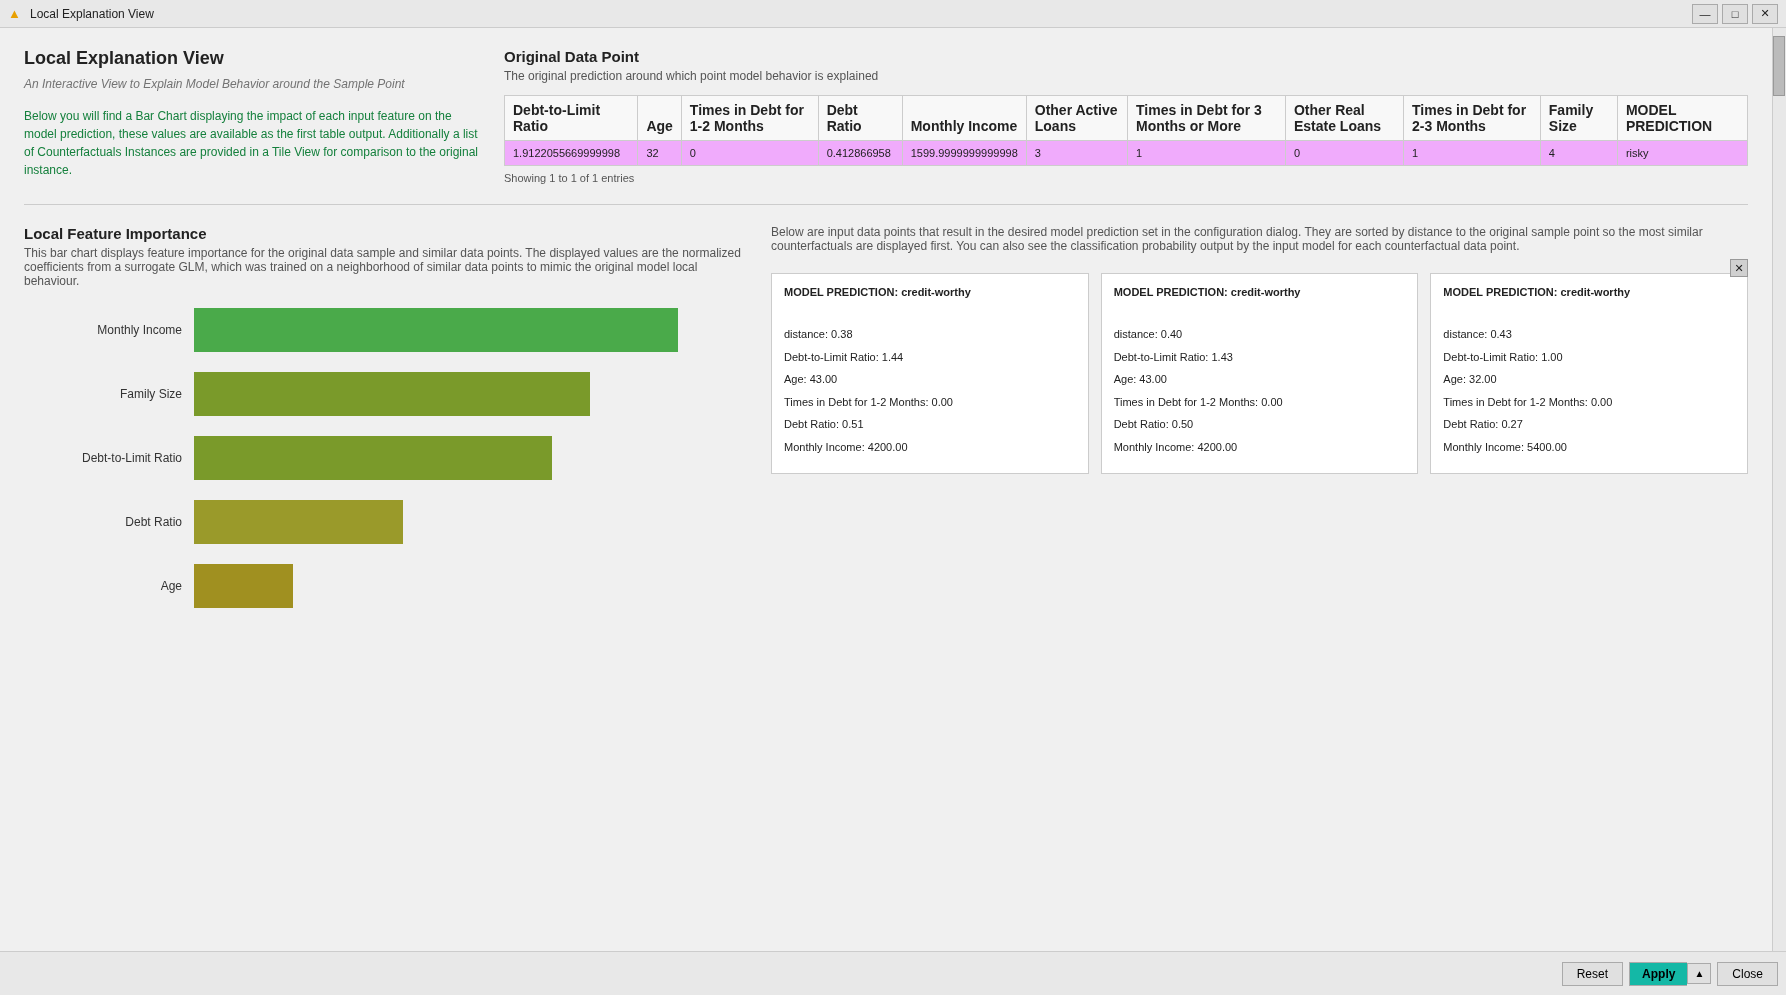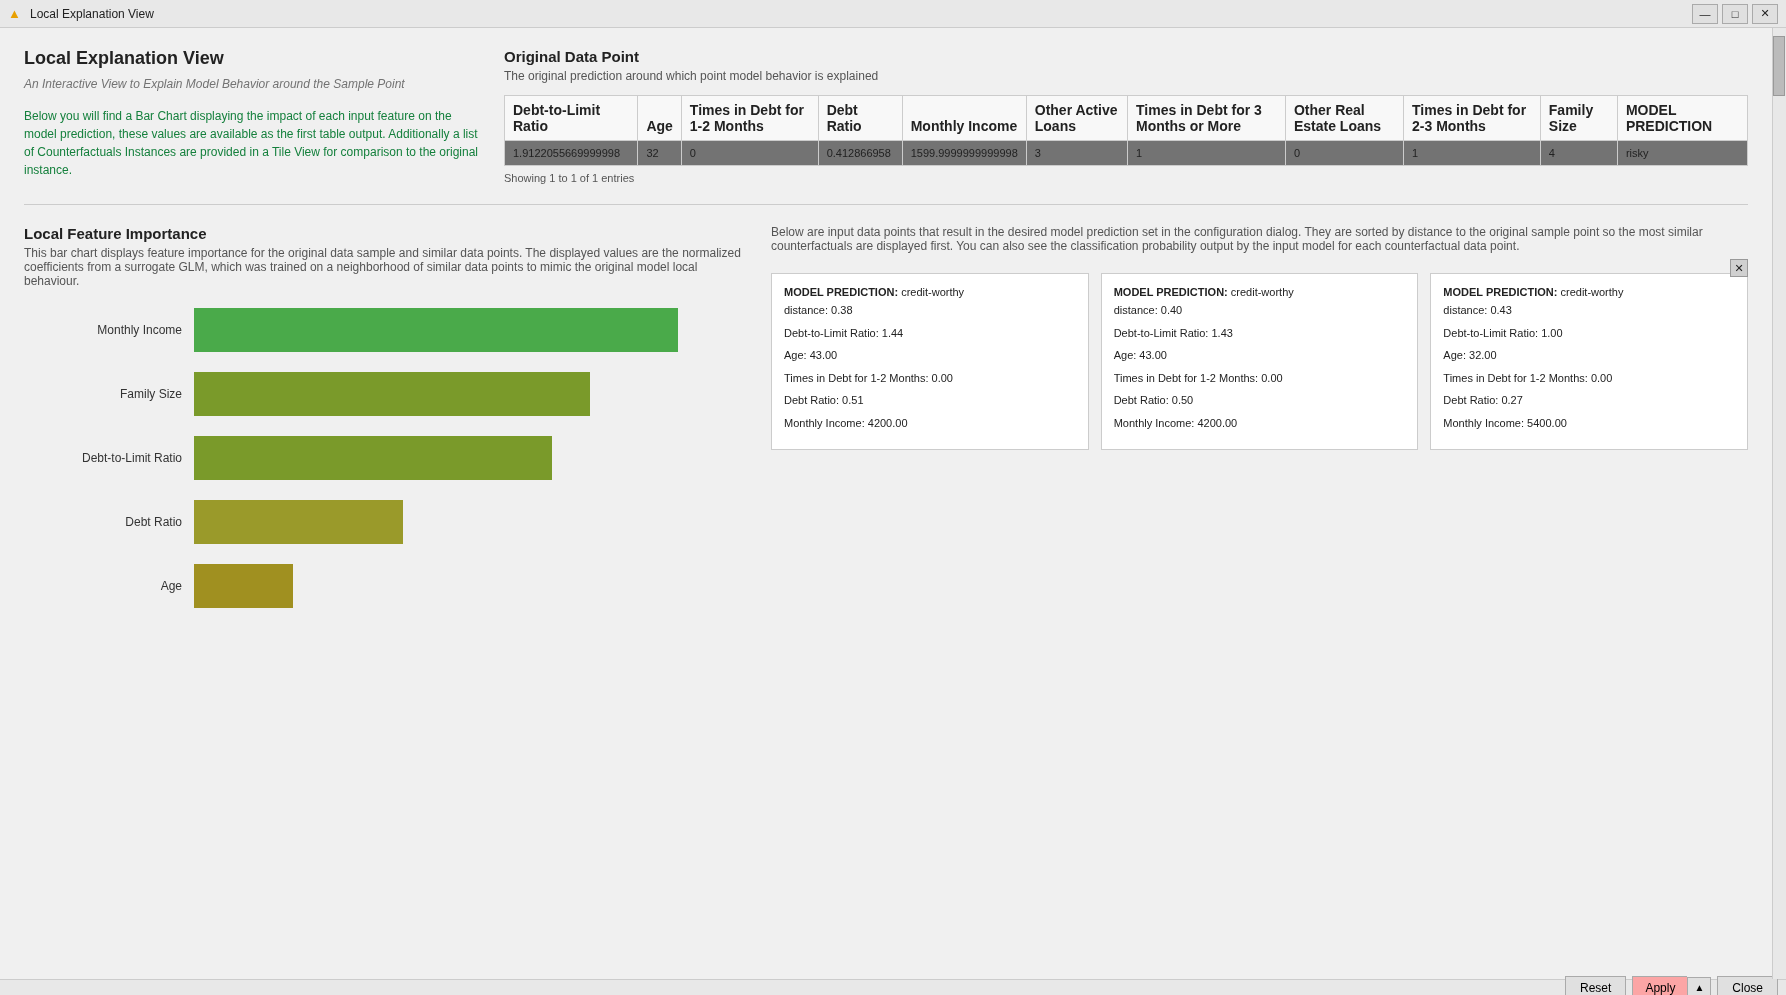--- a/index.html
+++ b/index.html
@@ -130,21 +130,21 @@
       padding: 6px 8px;
       background: #f8f8f8;
       text-align: left;
       font-weight: bold;
       vertical-align: bottom;
       font-size: 14px;
     }
     .data-table td {
       border: 1px solid #ccc;
       padding: 6px 8px;
-      background: #737373;
+      background: #f0abfc;
     }
     .table-note {
       font-size: 11px;
       color: #555;
       margin-top: 6px;
     }
     
     .divider {
       border: none;
       border-top: 1px solid #ccc;
@@ -212,34 +212,34 @@
       cursor: pointer;
     }
     .cf-card {
       flex: 1;
       border: 1px solid #ccc;
       background: #fff;
       padding: 12px;
       font-size: 11px;
     }
     .cf-model-pred {
-      font-weight: normal;
-      font-size: 11px;
-      margin-bottom: 4px;
+      font-weight: bold;
+      font-size: 11px;
+      margin-bottom: 28px;
     }
     .cf-field {
       margin-bottom: 6px;
       line-height: 1.5;
     }
     .cf-field strong {
       font-weight: normal;
     }
     
     .bottom-bar {
-      height: 16px;
+      height: 44px;
       background: #e8e8e8;
       border-top: 1px solid #ccc;
       display: flex;
       align-items: center;
       justify-content: flex-end;
       padding: 0 8px;
       gap: 6px;
       flex-shrink: 0;
     }
     .bottom-btn {
@@ -249,25 +249,26 @@
       font-size: 12px;
       cursor: pointer;
     }
     .bottom-btn-apply {
       display: flex;
       align-items: center;
       gap: 0;
     }
     .apply-main {
       padding: 4px 12px;
-      background: #fca5a5;
+      background: #14b8a6;
       border: 1px solid #aaa;
       border-right: none;
       font-size: 12px;
       cursor: pointer;
+      font-weight: bold;
     }
     .apply-arrow {
       padding: 4px 6px;
       background: #e0e0e0;
       border: 1px solid #aaa;
       font-size: 10px;
       cursor: pointer;
     }
   </style>
 </head>

